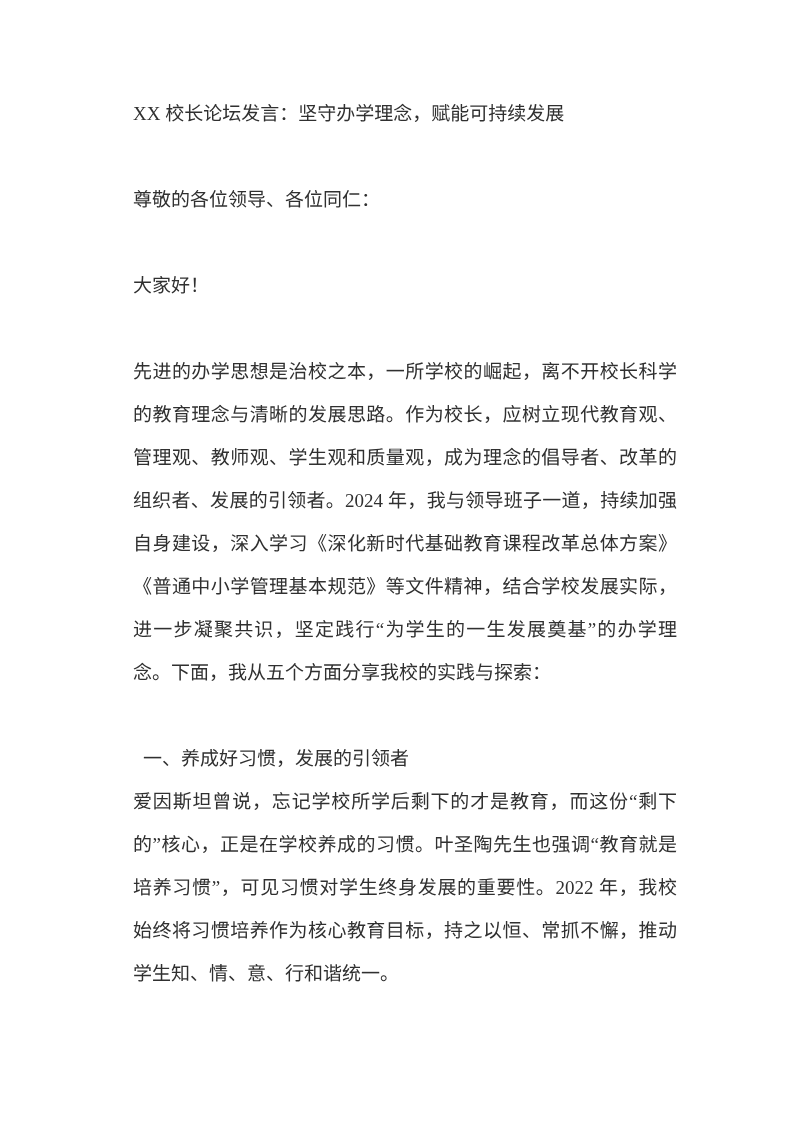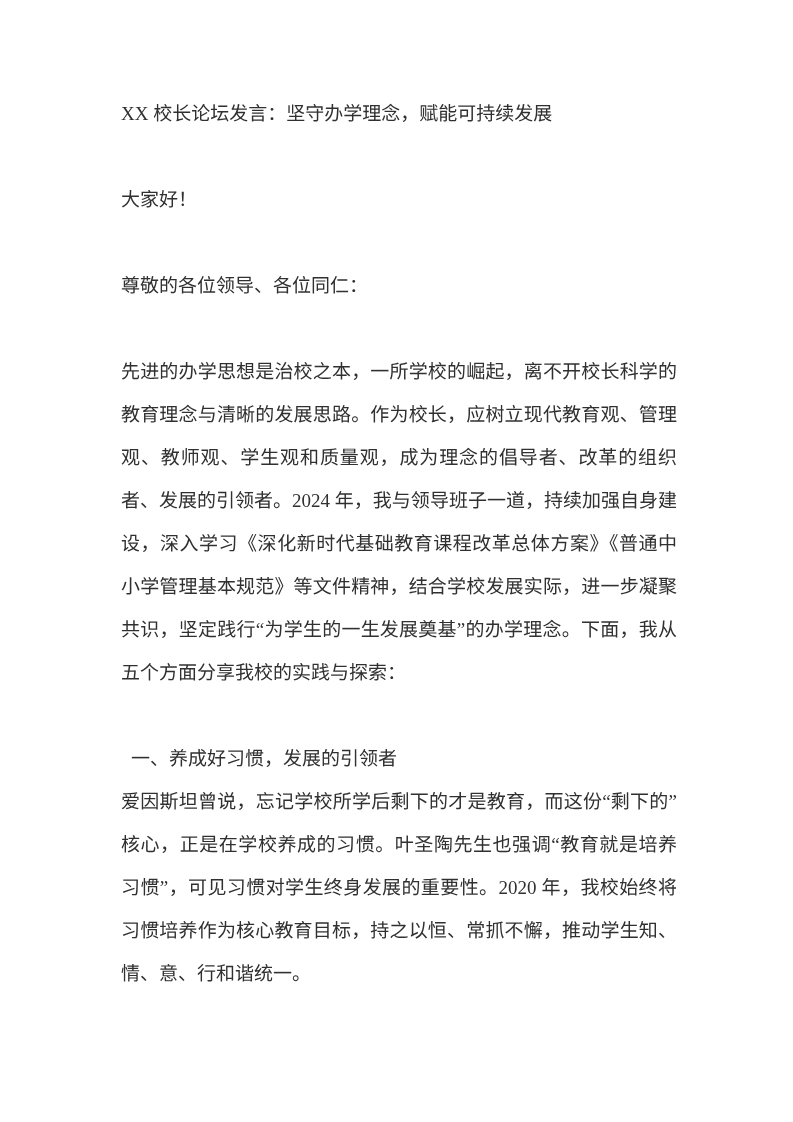--- a/index.html
+++ b/index.html
@@ -15,21 +15,21 @@
     background: #ffffff;
     box-sizing: border-box;
     padding: 92px 116px 0 117px;
     font-family: "Liberation Serif", "DejaVu Serif", serif;
     font-size: 19px;
     line-height: 43px;
     color: #303030;
     overflow: hidden;
   }
   .doc-block {
-    margin: 0 0 43px 4px;
+    margin: 0 0 43px 16px;
     padding: 0;
   }
   .doc-title {
     font-weight: normal;
     font-size: 19px;
   }
   .doc-paragraph {
     text-align: justify;
     text-justify: inter-ideograph;
   }
@@ -40,22 +40,22 @@
   .last-block {
     margin-bottom: 0;
   }
 </style>
 </head>
 <body>
 
 <div class="page">
   <div class="doc-block doc-title">XX 校长论坛发言：坚守办学理念，赋能可持续发展</div>
 
+  <div class="doc-block">尊敬的各位领导、各位同仁：</div>
+
   <div class="doc-block">大家好！</div>
-
-  <div class="doc-block">尊敬的各位领导、各位同仁：</div>
 
   <div class="doc-block doc-paragraph">先进的办学思想是治校之本，一所学校的崛起，离不开校长科学的教育理念与清晰的发展思路。作为校长，应树立现代教育观、管理观、教师观、学生观和质量观，成为理念的倡导者、改革的组织者、发展的引领者。2024 年，我与领导班子一道，持续加强自身建设，深入学习《深化新时代基础教育课程改革总体方案》《普通中小学管理基本规范》等文件精神，结合学校发展实际，进一步凝聚共识，坚定践行“为学生的一生发展奠基”的办学理念。下面，我从五个方面分享我校的实践与探索：</div>
 
   <div class="doc-block section-heading">一、养成好习惯，发展的引领者</div>
 
-  <div class="doc-block doc-paragraph last-block">爱因斯坦曾说，忘记学校所学后剩下的才是教育，而这份“剩下的”核心，正是在学校养成的习惯。叶圣陶先生也强调“教育就是培养习惯”，可见习惯对学生终身发展的重要性。2020 年，我校始终将习惯培养作为核心教育目标，持之以恒、常抓不懈，推动学生知、情、意、行和谐统一。</div>
+  <div class="doc-block doc-paragraph last-block">爱因斯坦曾说，忘记学校所学后剩下的才是教育，而这份“剩下的”核心，正是在学校养成的习惯。叶圣陶先生也强调“教育就是培养习惯”，可见习惯对学生终身发展的重要性。2022 年，我校始终将习惯培养作为核心教育目标，持之以恒、常抓不懈，推动学生知、情、意、行和谐统一。</div>
 </div>
 
 </body></html>

